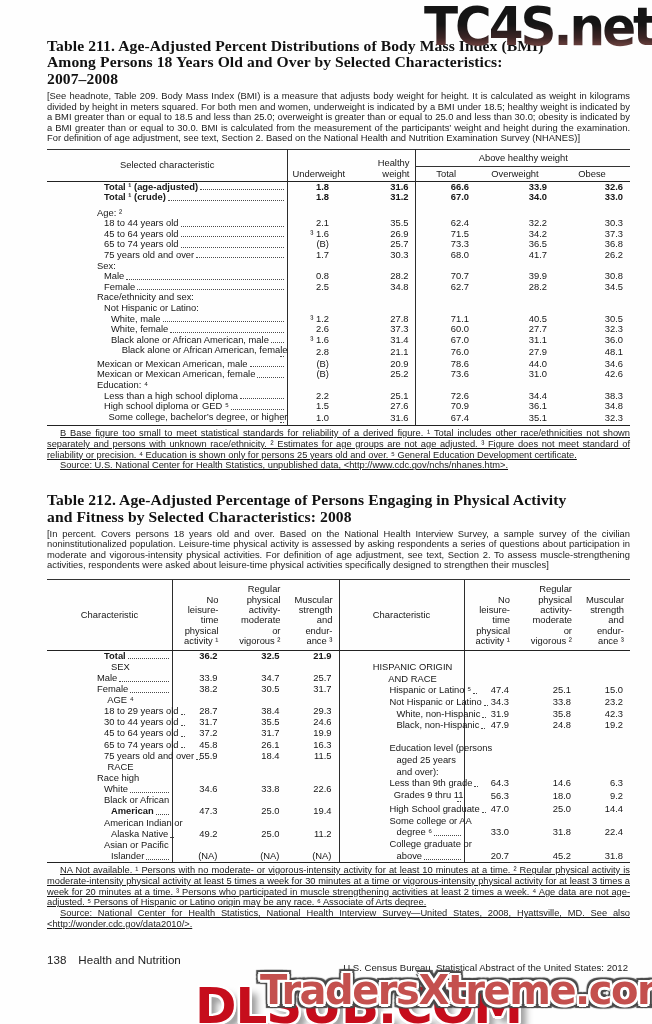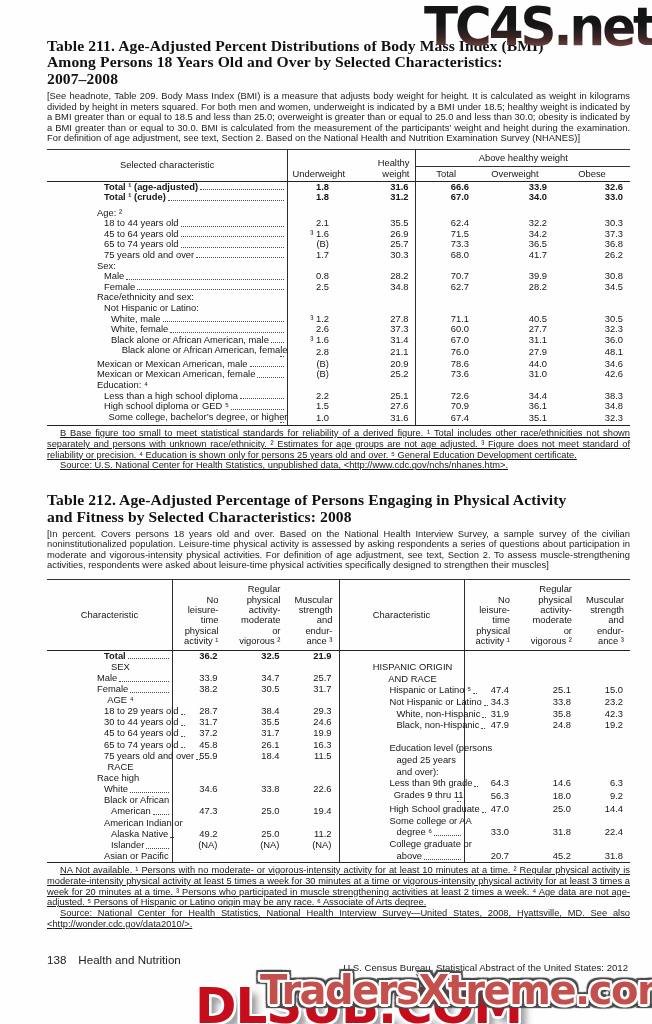--- a/index.html
+++ b/index.html
@@ -575,21 +575,21 @@
                 <div class="lbl" style="padding-left: 9px;">
                   <span class="tx">Black or African</span>
                 </div>
               </td>
               <td class="num c0"></td>
               <td class="num c1"></td>
               <td class="num c2"></td>
             </tr>
             <tr>
               <td class="char">
-                <div class="lbl" style="padding-left: 16px;">
+                <div class="lbl" style="padding-left: 16px; font-weight: bold;">
                   <span class="tx">American</span>
                   <span class="leader"></span>
                 </div>
               </td>
               <td class="num c0">47.3</td>
               <td class="num c1">25.0</td>
               <td class="num c2">19.4</td>
             </tr>
             <tr>
               <td class="char">
@@ -607,38 +607,38 @@
                   <span class="tx">Alaska Native</span>
                   <span class="leader"></span>
                 </div>
               </td>
               <td class="num c0">49.2</td>
               <td class="num c1">25.0</td>
               <td class="num c2">11.2</td>
             </tr>
             <tr>
               <td class="char">
+                <div class="lbl" style="padding-left: 9px;">
+                  <span class="tx">Asian or Pacific</span>
+                </div>
+              </td>
+              <td class="num c0"></td>
+              <td class="num c1"></td>
+              <td class="num c2"></td>
+            </tr>
+            <tr>
+              <td class="char">
                 <div class="lbl" style="padding-left: 16px;">
                   <span class="tx">Islander</span>
                   <span class="leader"></span>
                 </div>
               </td>
               <td class="num c0">(NA)</td>
               <td class="num c1">(NA)</td>
               <td class="num c2">(NA)</td>
-            </tr>
-            <tr>
-              <td class="char">
-                <div class="lbl" style="padding-left: 9px;">
-                  <span class="tx">Asian or Pacific</span>
-                </div>
-              </td>
-              <td class="num c0"></td>
-              <td class="num c1"></td>
-              <td class="num c2"></td>
             </tr>
           </tbody>
       </table>
       <table class="t212 rgt">
         <colgroup>
             <col>
             <col style="width:52px">
             <col style="width:62px">
             <col style="width:52px">
           </colgroup>

